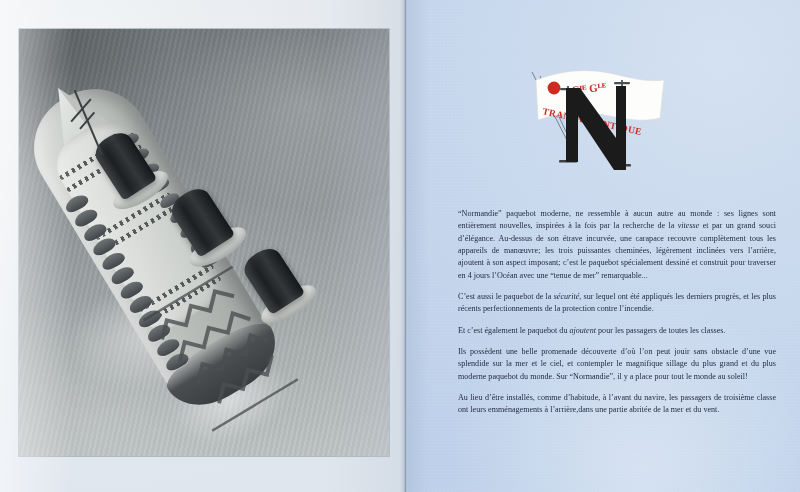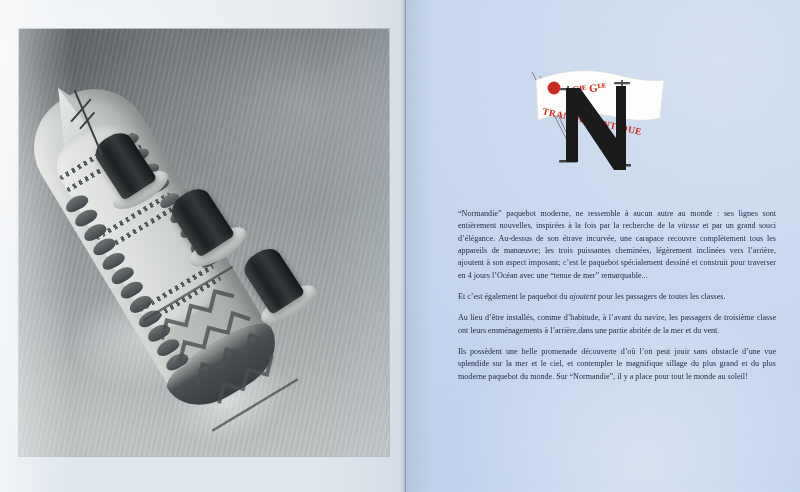--- a/index.html
+++ b/index.html
@@ -333,18 +333,19 @@
         <rect x="86" y="24" width="16" height="2.2" rx="1" fill="#4a4f55"></rect>
         <rect x="32" y="30" width="16" height="2.2" rx="1" fill="#4a4f55"></rect>
       </g>
 
       <path d="M38,30 L38,104 L50,104 L50,58 L86,112 L98,112 L98,28 L88,28 L88,80 L52,30 Z" fill="#1b1b1b"></path>
     </svg>
   </div>
 
   <div class="copy">
     <p>“Normandie” paquebot moderne, ne ressemble à aucun autre au monde : ses lignes sont entièrement nouvelles, inspirées à la fois par la recherche de la <i>vitesse</i> et par un grand souci d’élégance. Au-dessus de son étrave incurvée, une carapace recouvre complètement tous les appareils de manœuvre; les trois puissantes cheminées, légèrement inclinées vers l’arrière, ajoutent à son aspect imposant; c’est le paquebot spécialement dessiné et construit pour traverser en 4 jours l’Océan avec une “tenue de mer” remarquable...</p>
+    <p>C’est aussi le paquebot de la <i>sécurité</i>, sur lequel ont été appliqués les derniers progrès, et les plus récents perfectionnements de la protection contre l’incendie.</p>
     <p>Et c’est également le paquebot du <i>ajoutent</i> pour les passagers de toutes les classes.</p>
+    <p>Ils possèdent une belle promenade découverte d’où l’on peut jouir sans obstacle d’une vue splendide sur la mer et le ciel, et contempler le magnifique sillage du plus grand et du plus moderne paquebot du monde. Sur “Normandie”, il y a place pour tout le monde au soleil!</p>
     <p>Au lieu d’être installés, comme d’habitude, à l’avant du navire, les passagers de troisième classe ont leurs emménagements à l’arrière,dans une partie abritée de la mer et du vent.</p>
-    <p>Ils possèdent une belle promenade découverte d’où l’on peut jouir sans obstacle d’une vue splendide sur la mer et le ciel, et contempler le magnifique sillage du plus grand et du plus moderne paquebot du monde. Sur “Normandie”, il y a place pour tout le monde au soleil!</p>
   </div>
 
 </div>
 
 </body></html>

